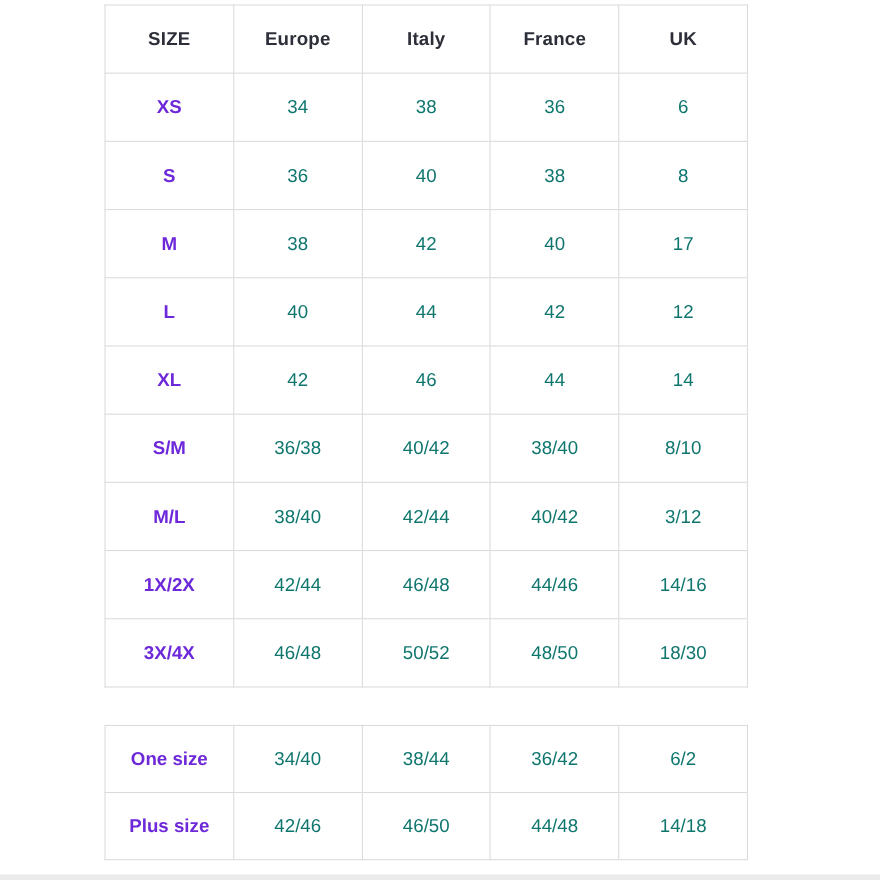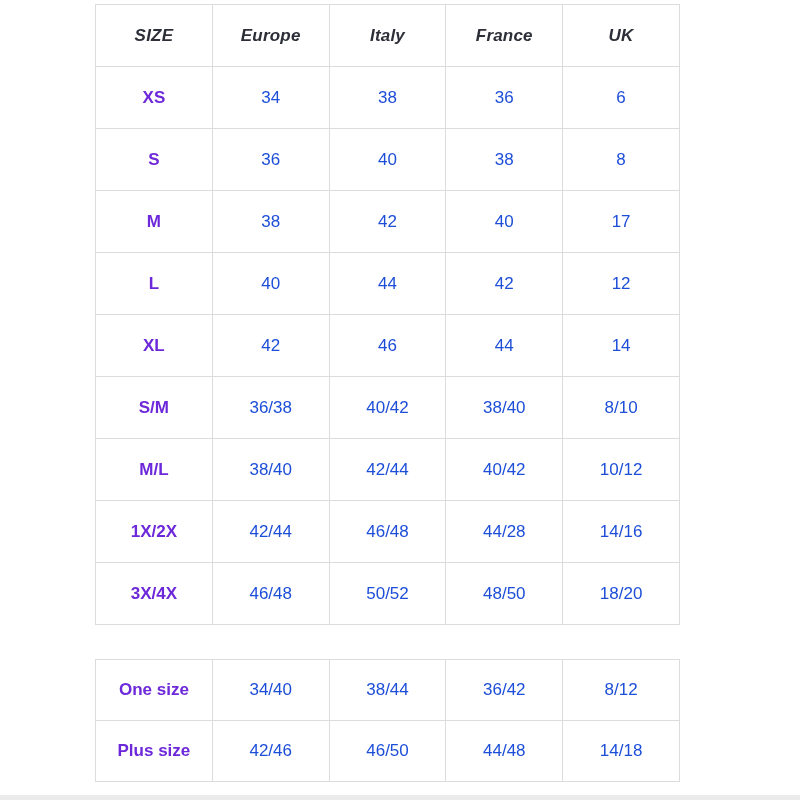--- a/index.html
+++ b/index.html
@@ -27,29 +27,28 @@
     text-align: center;
     vertical-align: middle;
     height: 62px;
     font-size: 17px;
     background: #ffffff;
   }
   th {
     font-weight: bold;
     color: #2c2e38;
     letter-spacing: 0.2px;
-    font-style: italic;
   }
   td.row-label {
     font-weight: bold;
     color: #6d28d9;
   }
   td.value {
     font-weight: normal;
-    color: #1d4ed8;
+    color: #0f766e;
   }
   #secondary-table-wrap td { height: 61px; }
   .bottom-strip {
     position: absolute;
     left: 0; bottom: 0;
     width: 800px; height: 5px;
     background: #ebebeb;
   }
 </style>
 </head>
@@ -107,49 +106,49 @@
         <td class="value">36/38</td>
         <td class="value">40/42</td>
         <td class="value">38/40</td>
         <td class="value">8/10</td>
       </tr>
       <tr>
         <td class="row-label">M/L</td>
         <td class="value">38/40</td>
         <td class="value">42/44</td>
         <td class="value">40/42</td>
-        <td class="value">10/12</td>
+        <td class="value">3/12</td>
       </tr>
       <tr>
         <td class="row-label">1X/2X</td>
         <td class="value">42/44</td>
         <td class="value">46/48</td>
-        <td class="value">44/28</td>
+        <td class="value">44/46</td>
         <td class="value">14/16</td>
       </tr>
       <tr>
         <td class="row-label">3X/4X</td>
         <td class="value">46/48</td>
         <td class="value">50/52</td>
         <td class="value">48/50</td>
-        <td class="value">18/20</td>
+        <td class="value">18/30</td>
       </tr>
     </tbody>
   </table>
 </div>
 
 <div class="table-wrap" id="secondary-table-wrap">
   <table>
     <tbody>
       <tr>
         <td class="row-label">One size</td>
         <td class="value">34/40</td>
         <td class="value">38/44</td>
         <td class="value">36/42</td>
-        <td class="value">8/12</td>
+        <td class="value">6/2</td>
       </tr>
       <tr>
         <td class="row-label">Plus size</td>
         <td class="value">42/46</td>
         <td class="value">46/50</td>
         <td class="value">44/48</td>
         <td class="value">14/18</td>
       </tr>
     </tbody>
   </table>

